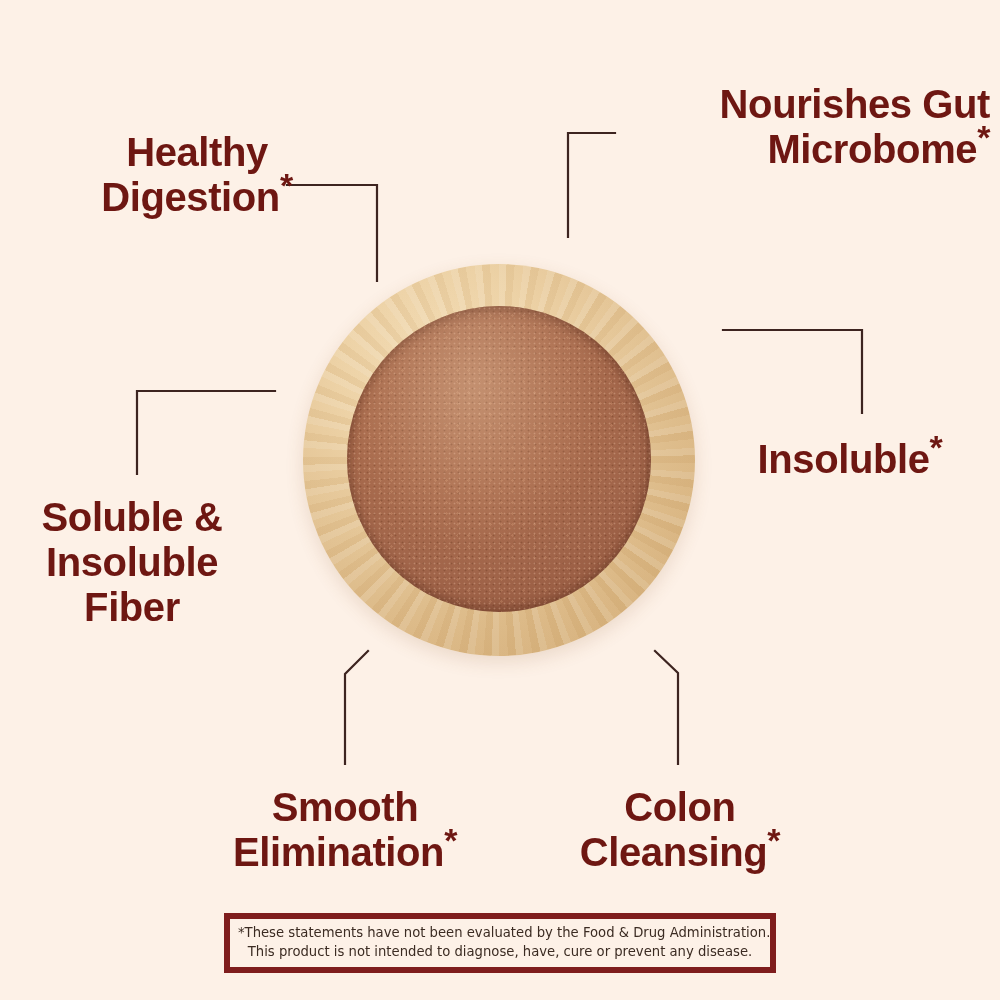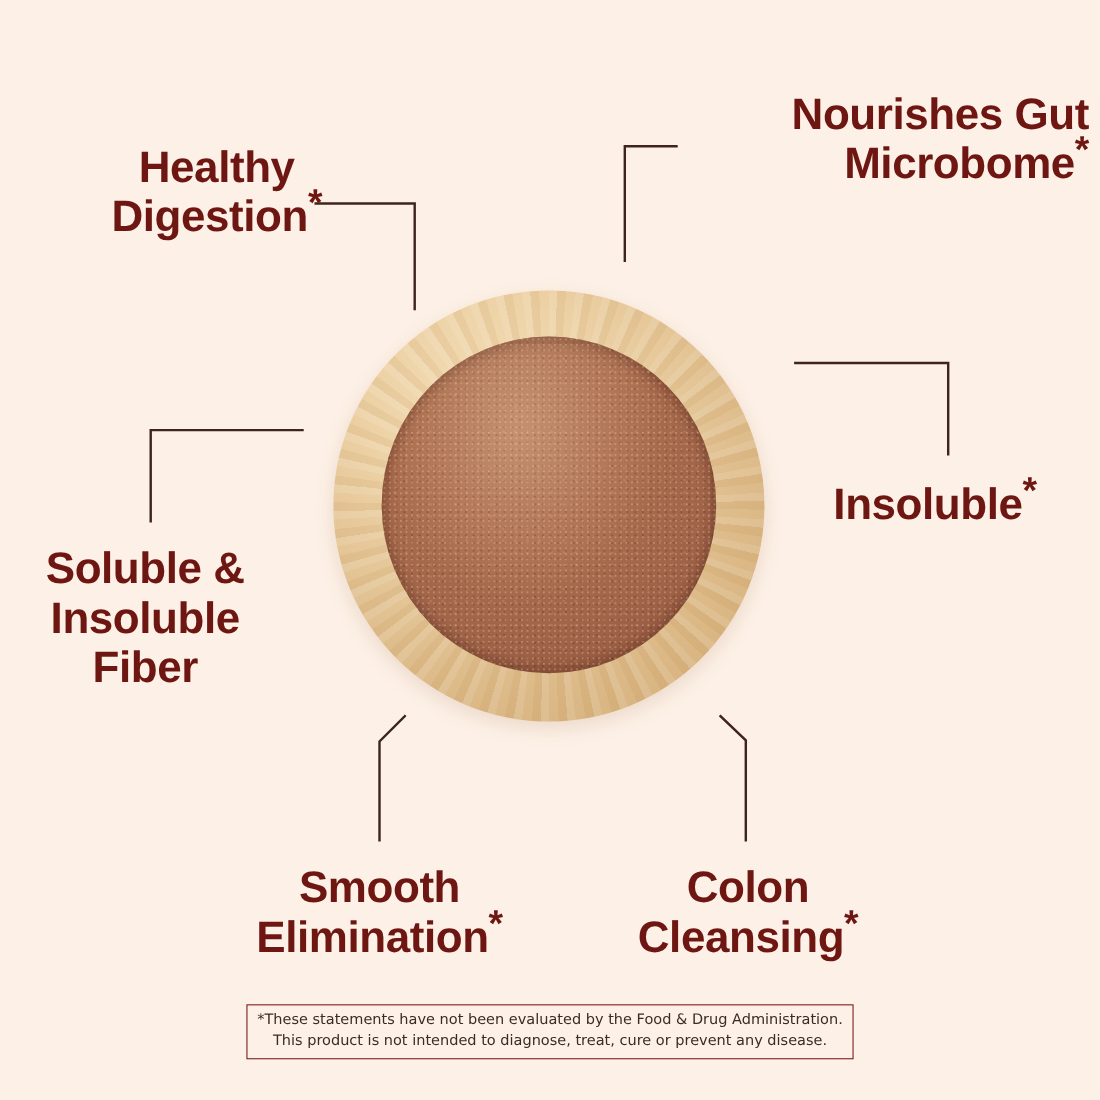--- a/index.html
+++ b/index.html
@@ -150,21 +150,21 @@
       radial-gradient(ellipse at 42% 24%, rgba(255, 228, 198, 0.22) 0%, rgba(255,228,198,0) 52%);
   }
 
   
   #disclaimer-box {
     position: absolute;
     left: 224px;
     top: 913px;
     width: 552px;
     box-sizing: border-box;
-    border: 1px solid #7f1d1d;
+    border: 6px solid #7f1d1d;
     padding: 5px 8px 6px 8px;
     text-align: center;
     color: #3b2b22;
     font-family: "DejaVu Sans", sans-serif;
     font-size: 13.2px;
     line-height: 1.42;
   }
   #disclaimer-box .disclaimer-line {
     display: block;
     white-space: nowrap;
@@ -208,16 +208,16 @@
 Fiber</span><span class="star"></span></div>
 
   <div class="benefit-label" id="label-smooth-elimination"><span>Smooth
 Elimination</span><span class="star">*</span></div>
 
   <div class="benefit-label" id="label-colon-cleansing"><span>Colon
 Cleansing</span><span class="star">*</span></div>
 
   <div id="disclaimer-box">
     <span class="disclaimer-line">*These statements have not been evaluated by the Food &amp; Drug Administration.</span>
-    <span class="disclaimer-line">This product is not intended to diagnose, treat, cure or prevent any disease.</span>
+    <span class="disclaimer-line">This product is not intended to diagnose, have, cure or prevent any disease.</span>
   </div>
 
 </div>
 
 </body></html>

